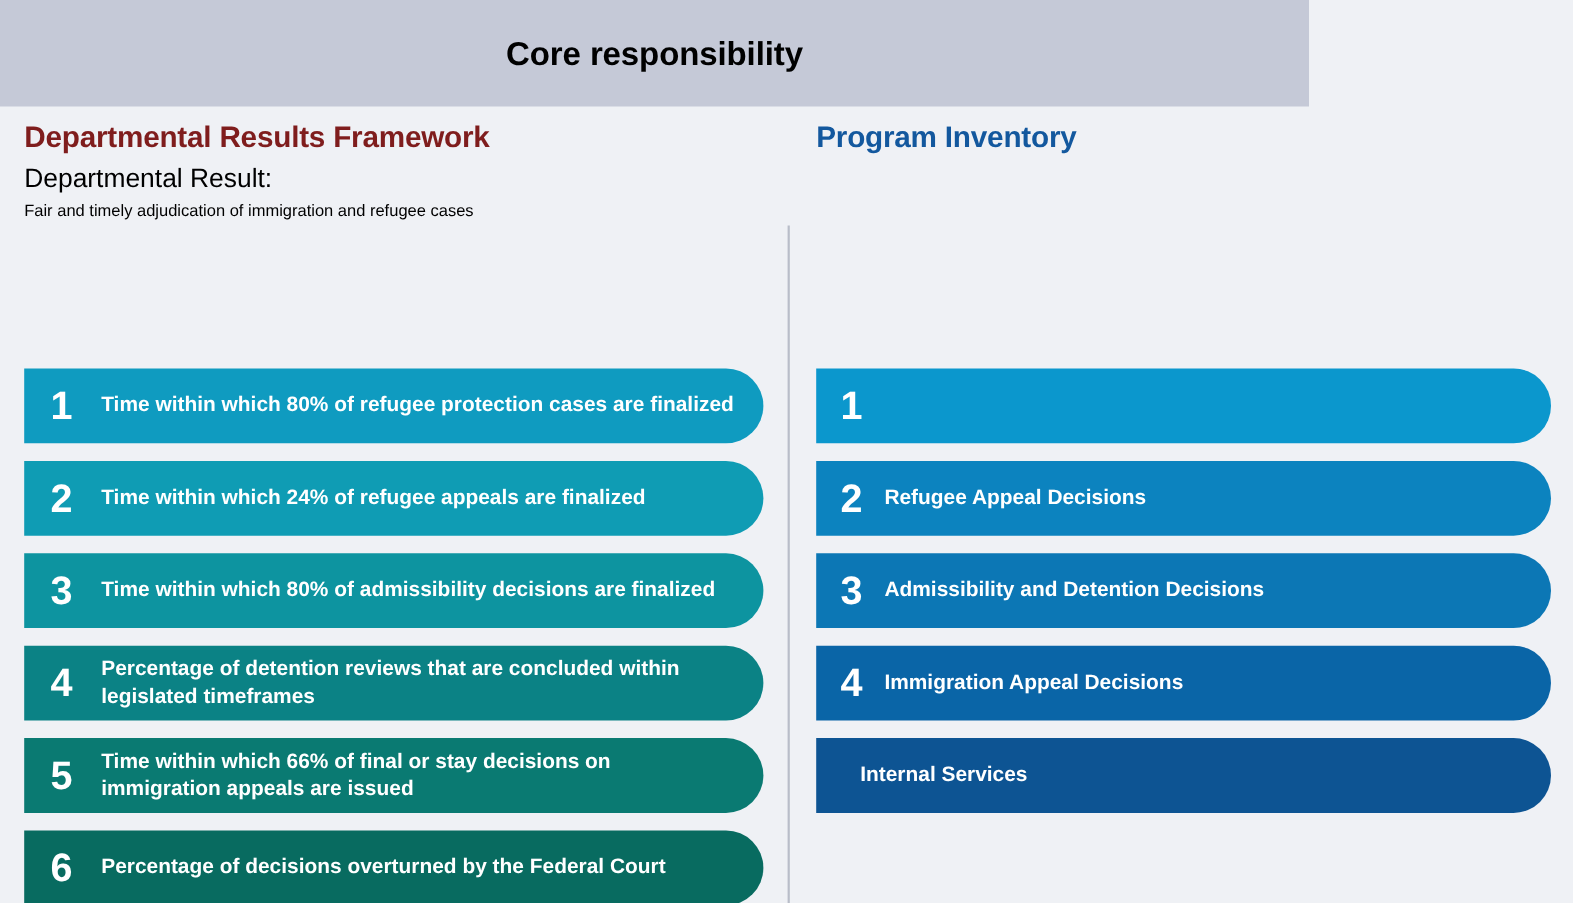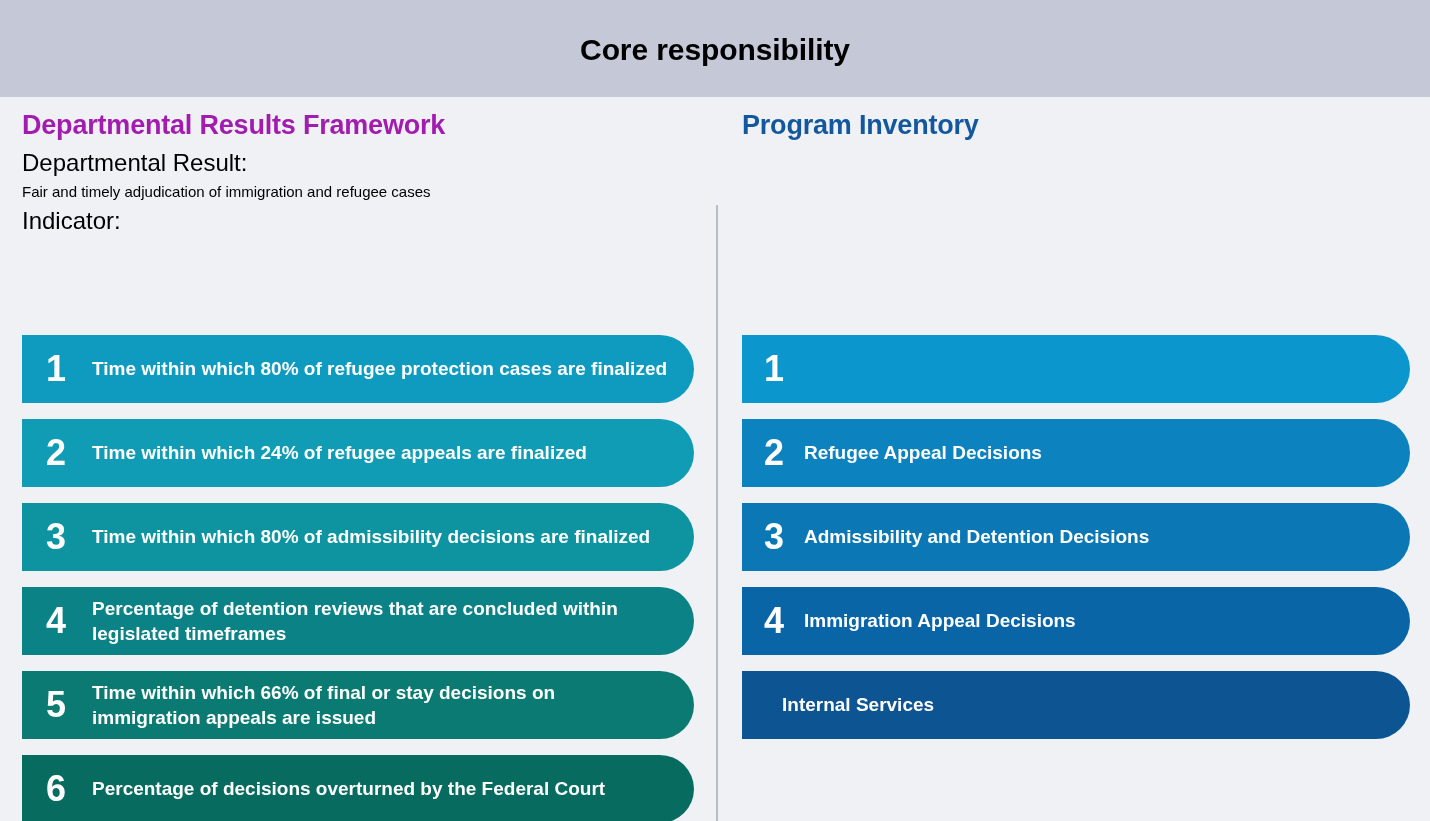--- a/index.html
+++ b/index.html
@@ -11,21 +11,21 @@
   }
 
   body {
     background: #eff1f5;
     font-family: "Liberation Sans", sans-serif;
     -webkit-font-smoothing: antialiased;
   }
 
   
   .header-banner {
-    width: 1430px;
+    width: 1190px;
     height: 97px;
     background: #c5c9d7;
     display: flex;
     flex-direction: column;
     align-items: center;
     justify-content: center;
     padding-top: 2px;
   }
   .header-line {
     color: #000000;
@@ -141,26 +141,25 @@
 
 <div class="header-banner" style="background: rgb(197, 201, 215);">
   <div class="header-line header-line-1">Core responsibility</div>
 </div>
 
 <div class="columns">
 
   <div class="vdivider" style="background: rgb(185, 189, 201);"></div>
 
   <div class="col col-left">
-    <div class="col-title" style="color: #a21caf;">Departmental Results Framework</div>
+    <div class="col-title" style="color: #7f1d1d;">Departmental Results Framework</div>
 
     <div class="sub-block">
       <div class="sub-label">Departmental Result:</div>
       <div class="sub-text">Fair and timely adjudication of immigration and refugee cases</div>
-      <div class="sub-label">Indicator:</div>
     </div>
 
     <div class="bars bars-left">
         <div class="bar" style="background: rgb(15, 155, 192);">
           <div class="bar-num">1</div>
           <div class="bar-text">Time within which 80% of refugee protection cases are finalized</div>
         </div>
         <div class="bar" style="background: rgb(15, 156, 180);">
           <div class="bar-num">2</div>
           <div class="bar-text">Time within which 24% of refugee appeals are finalized</div>

